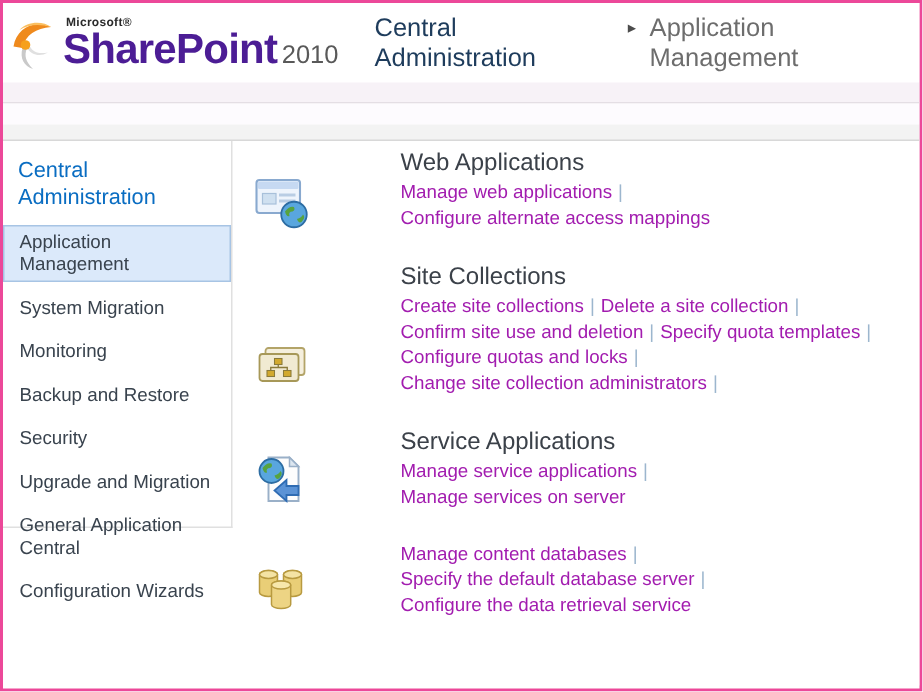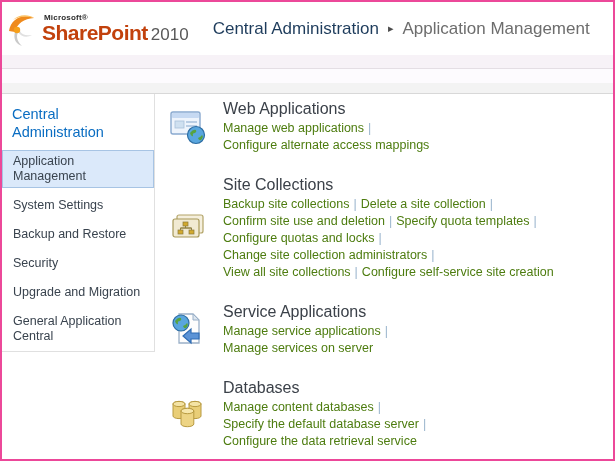--- a/index.html
+++ b/index.html
@@ -20,21 +20,21 @@
     display: flex;
     align-items: center;
     background: #fff;
     padding-left: 4px;
   }
   .logo { display: flex; align-items: center; }
   .logo-swirl { width: 34px; height: 38px; margin-top: 2px; }
   .logo-text { margin-left: 2px; line-height: 1; }
   .logo-ms { font-size: 8px; font-weight: bold; color: #2b2b2b; letter-spacing: .2px; display:block; margin-left:2px; }
   .logo-main { display: flex; align-items: baseline; }
-  .logo-sp { font-size: 21px; font-weight: bold; color: #c2410c; letter-spacing: -0.5px; }
+  .logo-sp { font-size: 28px; font-weight: bold; color: #4c1d95; letter-spacing: -0.5px; }
   .logo-year { font-size: 17px; color: #595959; margin-left: 3px; }
 
   .breadcrumb { display: flex; align-items: baseline; margin-left: 24px; font-size: 17px; }
   .crumb-site { color: #1e3c5c; text-decoration: none; cursor: pointer; }
   .crumb-arrow { color: #4c4c4c; font-size: 11px; margin: 0 9px; position: relative; top: -2px; }
   .crumb-page { color: #6d6d6d; }
 
   
   .band1 { height: 14px; background: #f7f2f7; border-bottom: 1px solid #e4dee4; }
   .band2 { height: 14px; background: #fdfbfe; }
@@ -72,32 +72,32 @@
     cursor: pointer;
     border: 1px solid transparent;
   }
   .sidebar-item.selected {
     background: #dbe9fa;
     border: 1px solid #a7c4e4;
   }
 
   .main { padding: 5px 0 0 14px; }
 
-  .section { display: flex; align-items: center; margin-bottom: 21px; }
+  .section { display: flex; align-items: flex-end; margin-bottom: 21px; gap: 44px; }
   .section-icon { width: 38px; height: 38px; margin-right: 16px; flex-shrink: 0; }
   .section-icon svg { width: 38px; height: 38px; }
   .section-title {
     font-size: 16px;
     color: #3b4149;
     line-height: 19px;
     margin: 0 0 2px 0;
     font-weight: normal;
   }
   .link-row { font-size: 12.5px; line-height: 17px; white-space: nowrap; }
-  .cat-link { color: #4d7c0f; text-decoration: none; cursor: pointer; }
+  .cat-link { color: #a21caf; text-decoration: none; cursor: pointer; }
   .link-sep { color: #9cb6ce; margin: 0 4px; }
 </style>
 </head>
 <body>
 
 <div class="frame">
 
   <header class="header">
     <div class="logo">
       <svg class="logo-swirl" viewBox="0 0 34 38" xmlns="http://www.w3.org/2000/svg">
@@ -124,25 +124,27 @@
 
   <div class="band1"></div>
   <div class="band2"></div>
   <div class="band3"></div>
 
   <div class="content">
     <nav class="sidebar">
       <a class="sidebar-title">Central Administration</a>
       <ul class="sidebar-list" id="sidebar-list">
           <li class="sidebar-item selected">Application Management</li>
-          <li class="sidebar-item">System Settings</li>
+          <li class="sidebar-item">System Migration</li>
+          <li class="sidebar-item">Monitoring</li>
           <li class="sidebar-item">Backup and Restore</li>
           <li class="sidebar-item">Security</li>
           <li class="sidebar-item">Upgrade and Migration</li>
           <li class="sidebar-item">General Application Central</li>
+          <li class="sidebar-item">Configuration Wizards</li>
         </ul>
     </nav>
     <main class="main" id="sections">
         <section class="section">
           <div class="section-icon"><svg id="icon-web-applications-icon" viewBox="0 0 38 38" xmlns="http://www.w3.org/2000/svg">
     <rect x="2" y="4" width="29" height="22" rx="2" fill="#eef4fc" stroke="#89a9cf" stroke-width="1.4"></rect>
     <rect x="3" y="5" width="27" height="5" rx="1" fill="#c6d9f2"></rect>
     <rect x="6" y="13" width="9" height="7" fill="#cfe0f0" stroke="#a8c0da" stroke-width="0.8"></rect>
     <rect x="17" y="13" width="11" height="2" fill="#b9cde4"></rect>
     <rect x="17" y="17" width="11" height="2" fill="#b9cde4"></rect>
@@ -160,25 +162,24 @@
           <div class="section-icon"><svg id="icon-site-collections-icon" viewBox="0 0 38 38" xmlns="http://www.w3.org/2000/svg">
     <rect x="8" y="6" width="26" height="18" rx="2" fill="#f5efdd" stroke="#b3a468" stroke-width="1.2"></rect>
     <rect x="4" y="10" width="26" height="18" rx="2" fill="#f1ead2" stroke="#a79858" stroke-width="1.2"></rect>
     <rect x="14" y="13" width="5" height="4" fill="#d2a92f" stroke="#8a7a3a" stroke-width="0.7"></rect>
     <rect x="9" y="21" width="5" height="4" fill="#d2a92f" stroke="#8a7a3a" stroke-width="0.7"></rect>
     <rect x="20" y="21" width="5" height="4" fill="#d2a92f" stroke="#8a7a3a" stroke-width="0.7"></rect>
     <path d="M16.5 17 v2 M11.5 21 v-2 h11 v2 M16.5 19 h-5 M16.5 19 h6" stroke="#8a7a3a" stroke-width="0.9" fill="none"></path>
   </svg></div>
           <div>
             <h2 class="section-title">Site Collections</h2>
-            <div class="link-row"><a class="cat-link">Backup site collections</a><span class="link-sep">|</span><a class="cat-link">Delete a site collection</a><span class="link-sep">|</span></div>
+            <div class="link-row"><a class="cat-link">Create site collections</a><span class="link-sep">|</span><a class="cat-link">Delete a site collection</a><span class="link-sep">|</span></div>
             <div class="link-row"><a class="cat-link">Confirm site use and deletion</a><span class="link-sep">|</span><a class="cat-link">Specify quota templates</a><span class="link-sep">|</span></div>
             <div class="link-row"><a class="cat-link">Configure quotas and locks</a><span class="link-sep">|</span></div>
             <div class="link-row"><a class="cat-link">Change site collection administrators</a><span class="link-sep">|</span></div>
-            <div class="link-row"><a class="cat-link">View all site collections</a><span class="link-sep">|</span><a class="cat-link">Configure self-service site creation</a></div>
           </div>
         </section>
         <section class="section">
           <div class="section-icon"><svg id="icon-service-applications-icon" viewBox="0 0 38 38" xmlns="http://www.w3.org/2000/svg">
     <path d="M10 3 h14 l6 6 v23 h-20 Z" fill="#fdfdfd" stroke="#9ab0c8" stroke-width="1.3"></path>
     <path d="M24 3 l6 6 h-6 Z" fill="#dce6f0" stroke="#9ab0c8" stroke-width="1"></path>
     <circle cx="12" cy="12" r="8" fill="#59a6de" stroke="#2d6da3" stroke-width="1.2"></circle>
     <path d="M6 10 q3 -4 6 -3 q1 2 -1 3 q-3 0 -2 3 q-2 1 -3 -3 Z" fill="#57a33f"></path>
     <path d="M14 15 q3 -1 4 -3 q2 2 -1 5 q-2 1 -3 -2 Z" fill="#57a33f"></path>
     <path d="M30 22 l-8 0 0 -4 -8 7 8 7 0 -4 8 0 Z" fill="#5b93d6" stroke="#2f6cb3" stroke-width="1.2"></path>
@@ -194,21 +195,20 @@
     <g stroke="#b89a40" stroke-width="1">
       <path d="M4 9 a6 2.6 0 0 1 12 0 v12 a6 2.6 0 0 1 -12 0 Z" fill="#e9ce77"></path>
       <ellipse cx="10" cy="9" rx="6" ry="2.6" fill="#f4e3a4"></ellipse>
       <path d="M20 9 a6 2.6 0 0 1 12 0 v12 a6 2.6 0 0 1 -12 0 Z" fill="#e9ce77"></path>
       <ellipse cx="26" cy="9" rx="6" ry="2.6" fill="#f4e3a4"></ellipse>
       <path d="M12 16 a6.4 2.7 0 0 1 12.8 0 v13 a6.4 2.7 0 0 1 -12.8 0 Z" fill="#edd484"></path>
       <ellipse cx="18.4" cy="16" rx="6.4" ry="2.7" fill="#f7e7ab"></ellipse>
     </g>
   </svg></div>
           <div>
-            <h2 class="section-title">Databases</h2>
             <div class="link-row"><a class="cat-link">Manage content databases</a><span class="link-sep">|</span></div>
             <div class="link-row"><a class="cat-link">Specify the default database server</a><span class="link-sep">|</span></div>
             <div class="link-row"><a class="cat-link">Configure the data retrieval service</a></div>
           </div>
         </section>
       </main>
   </div>
 
 </div>
 

